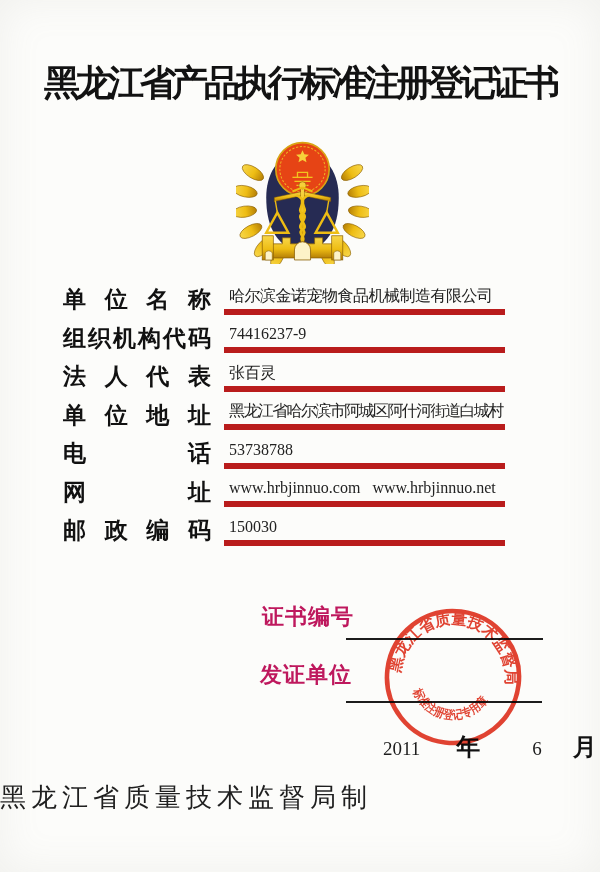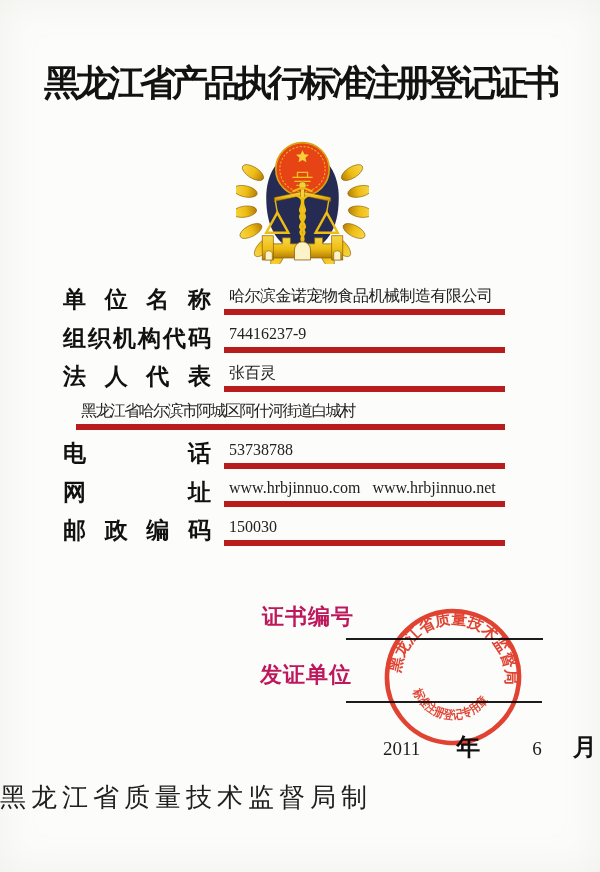--- a/index.html
+++ b/index.html
@@ -124,20 +124,21 @@
     </div>
     <div class="frow">
       <div class="flabel">组织机构代码</div>
       <div class="fval latin">74416237-9</div>
     </div>
     <div class="frow">
       <div class="flabel">法人代表</div>
       <div class="fval">张百灵</div>
     </div>
     <div class="frow">
+      <div class="flabel">单位地址</div>
       <div class="fval tight">黑龙江省哈尔滨市阿城区阿什河街道白城村</div>
     </div>
     <div class="frow">
       <div class="flabel">电话</div>
       <div class="fval latin">53738788</div>
     </div>
     <div class="frow">
       <div class="flabel">网址</div>
       <div class="fval latin">www.hrbjinnuo.com   www.hrbjinnuo.net</div>
     </div>

